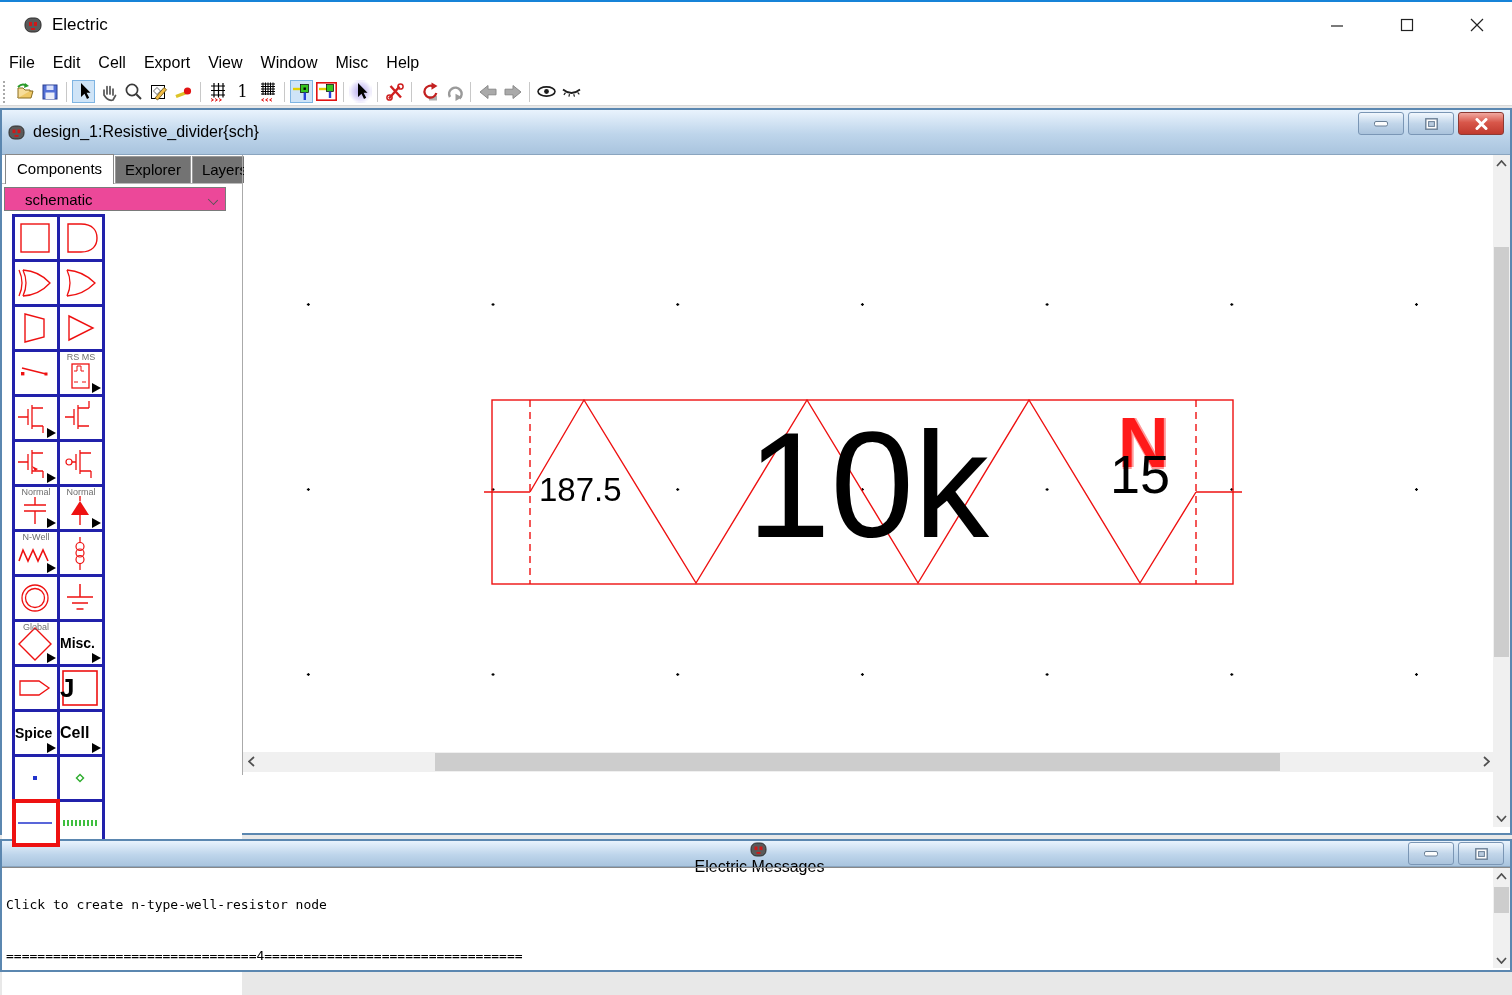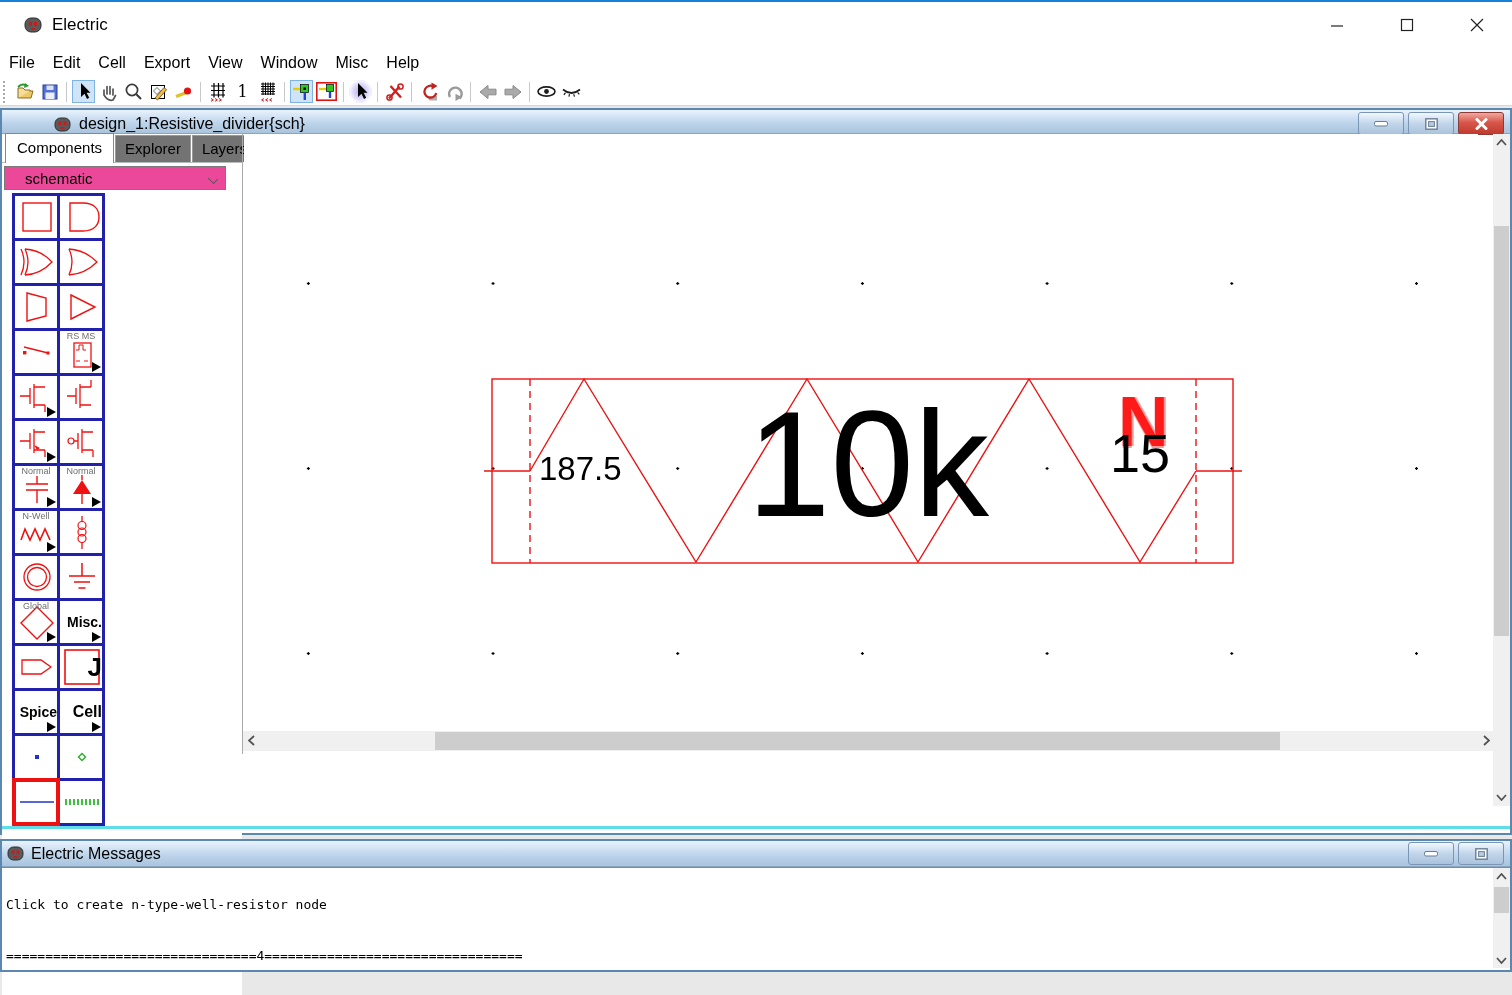--- a/index.html
+++ b/index.html
@@ -19,37 +19,37 @@
   .toolbar { position:absolute; left:0; top:78px; width:1512px; height:28px; background:#fff; display:flex; align-items:center; border-bottom:1px solid #d8d8d8; }
   .grip { width:5px; height:22px; margin:0 4px 0 3px; border-left:2px dotted #aaa; }
   .tbtn { width:23px; height:23px; display:flex; align-items:center; justify-content:center; margin:0 1px; border:1px solid transparent; }
   .tbtn.sel { background:#cfe4f7; border:1px solid #7eb4e2; }
   .tbtn.halo { background:radial-gradient(circle, #b4a8ee 0%, #e3defa 55%, #ffffff 80%); }
   .tsep { width:1px; height:20px; background:#c8c8c8; margin:0 4px; }
   .tone { font-family:"DejaVu Serif", serif; font-size:16px; }
 
   
   .design-win { position:absolute; left:0; top:108px; width:1512px; height:727px; border:2px solid #5b87b0; background:#fff; }
-  .dw-title { height:24px; background:linear-gradient(#e9f3fd,#bed5eb 55%,#a9c4de); display:flex; align-items:flex-end; border-bottom:1px solid #8aa5bf;padding-left:46px; }
+  .dw-title { height:45px; background:linear-gradient(#e9f3fd,#bed5eb 55%,#a9c4de); display:flex; align-items:center; border-bottom:1px solid #8aa5bf; }
   .dw-title .title { margin-left:8px; font-size:16px; }
   .dw-title .logo { margin-left:6px; }
   .mdi-btns { position:absolute; right:6px; top:2px; display:flex; gap:4px; }
   .mdi-btn { width:46px; height:23px; border:1px solid #7a96b5; border-radius:3px; background:linear-gradient(#f2f8fe,#c2d6ea 50%,#aac3dc); display:flex; align-items:center; justify-content:center; }
   .mdi-btn.close { background:linear-gradient(#f0a8a0,#d8574a 45%,#c03a2e); border-color:#8c3a34; }
   .dw-body { position:relative; width:1508px; height:695px; }
 
   
   .left-panel { position:absolute; left:0; top:0; width:240px; height:869px; background:#fff; }
   .tabs { display:flex; align-items:flex-end; height:29px; padding-left:3px; border-bottom:1px solid #bbb; }
   .tab { font-size:15px; padding:4px 9px 5px; border:1px solid #999; border-bottom:none; background:#737373; margin-right:1px; }
   .tab.active { background:#fff; padding:5px 11px 7px; margin-bottom:-1px; border-color:#888; }
   .tech-select { position:relative; margin:3px 16px 0 2px; height:24px; background:#ec4899; border:1px solid #7a7a7a; font-size:15px; display:flex; align-items:center; padding-left:20px; }
   .tech-select .chev { position:absolute; right:8px; top:8px; width:8px; height:8px; border-right:1.6px solid #555; border-bottom:1.6px solid #555; transform:rotate(45deg) scale(1,.8); }
   .palette { display:grid; grid-template-columns:42px 42px; grid-auto-rows:42px; gap:3px; background:#2121ab; padding:3px; width:max-content; margin:3px 0 0 10px; }
-  .pcell { position:relative; background:#fff; display:flex; align-items:center; justify-content:flex-end; }
+  .pcell { position:relative; background:#fff; display:flex; align-items:center; justify-content:flex-start; }
   .pcell.selwire { outline:4px solid #ee1111; outline-offset:-1px; z-index:2; }
   .plabel { position:absolute; top:0px; left:0; right:0; text-align:center; font-size:9px; color:#6e6e6e; }
   .ptext { font-weight:bold; color:#000; }
   .parrow { position:absolute; right:1px; bottom:1px; width:0; height:0; border-top:5px solid transparent; border-bottom:5px solid transparent; border-left:9px solid #000; }
 
   
   .canvas-wrap { position:absolute; left:240px; top:0; width:1268px; height:620px; border-left:1px solid #aaa; }
   .canvas { position:absolute; left:1px; top:0; width:1234px; height:672px; background:#fff;
             background-image:radial-gradient(#000 1px, transparent 1.5px);
             background-size:184.7px 185px; background-position:-28px 57px; }
@@ -65,21 +65,21 @@
   .hsb { position:absolute; left:0; bottom:3px; width:1252px; height:20px; background:#f0f0f0; }
   .sb-thumb { position:absolute; background:#cdcdcd; }
   .vsb .sb-thumb { left:1px; width:15px; top:92px; height:410px; }
   .hsb .sb-thumb { top:1px; height:18px; left:192px; width:845px; }
   .sb-arrow { position:absolute; width:17px; height:17px; display:flex; align-items:center; justify-content:center; }
   .corner { position:absolute; right:0; bottom:3px; width:17px; height:20px; background:#f0f0f0; }
   .cyan-strip { position:absolute; left:0; bottom:0; width:100%; height:3px; background:#5fdde9; }
 
   
   .msg-win { position:absolute; left:0; top:839px; width:1512px; height:133px; border:2px solid #5b87b0; background:#fff; }
-  .mw-title { height:26px; background:linear-gradient(#e9f3fd,#bed5eb 55%,#a9c4de); display:flex; align-items:center; border-bottom:1px solid #8aa5bf; position:relative; }
+  .mw-title { height:26px; background:linear-gradient(#e9f3fd,#bed5eb 55%,#a9c4de); display:flex; align-items:center; border-bottom:1px solid #8aa5bf; position:relative;flex-direction:column; }
   .mw-title .title { margin-left:7px; font-size:16px; }
   .mw-title .logo { margin-left:5px; }
   .mw-btns { position:absolute; right:6px; top:1px; display:flex; gap:4px; }
   .mw-body { position:relative; height:101px; overflow:hidden; border-top:1px solid #888; }
   .mlines { position:absolute; left:4px; top:-6px; right:20px; font-family:"DejaVu Sans Mono","Liberation Mono",monospace; font-size:13px; line-height:17px; white-space:pre; }
   .msb { position:absolute; right:0; top:0; width:17px; height:101px; background:#f0f0f0; }
   .msb .sb-thumb { left:1px; width:15px; top:19px; height:26px; }
 
   
   .status-bar { position:absolute; left:0; top:974px; width:1512px; height:21px; background:#f0f0f0; border-top:1px solid #909090; display:flex; align-items:center; font-size:15px; }

